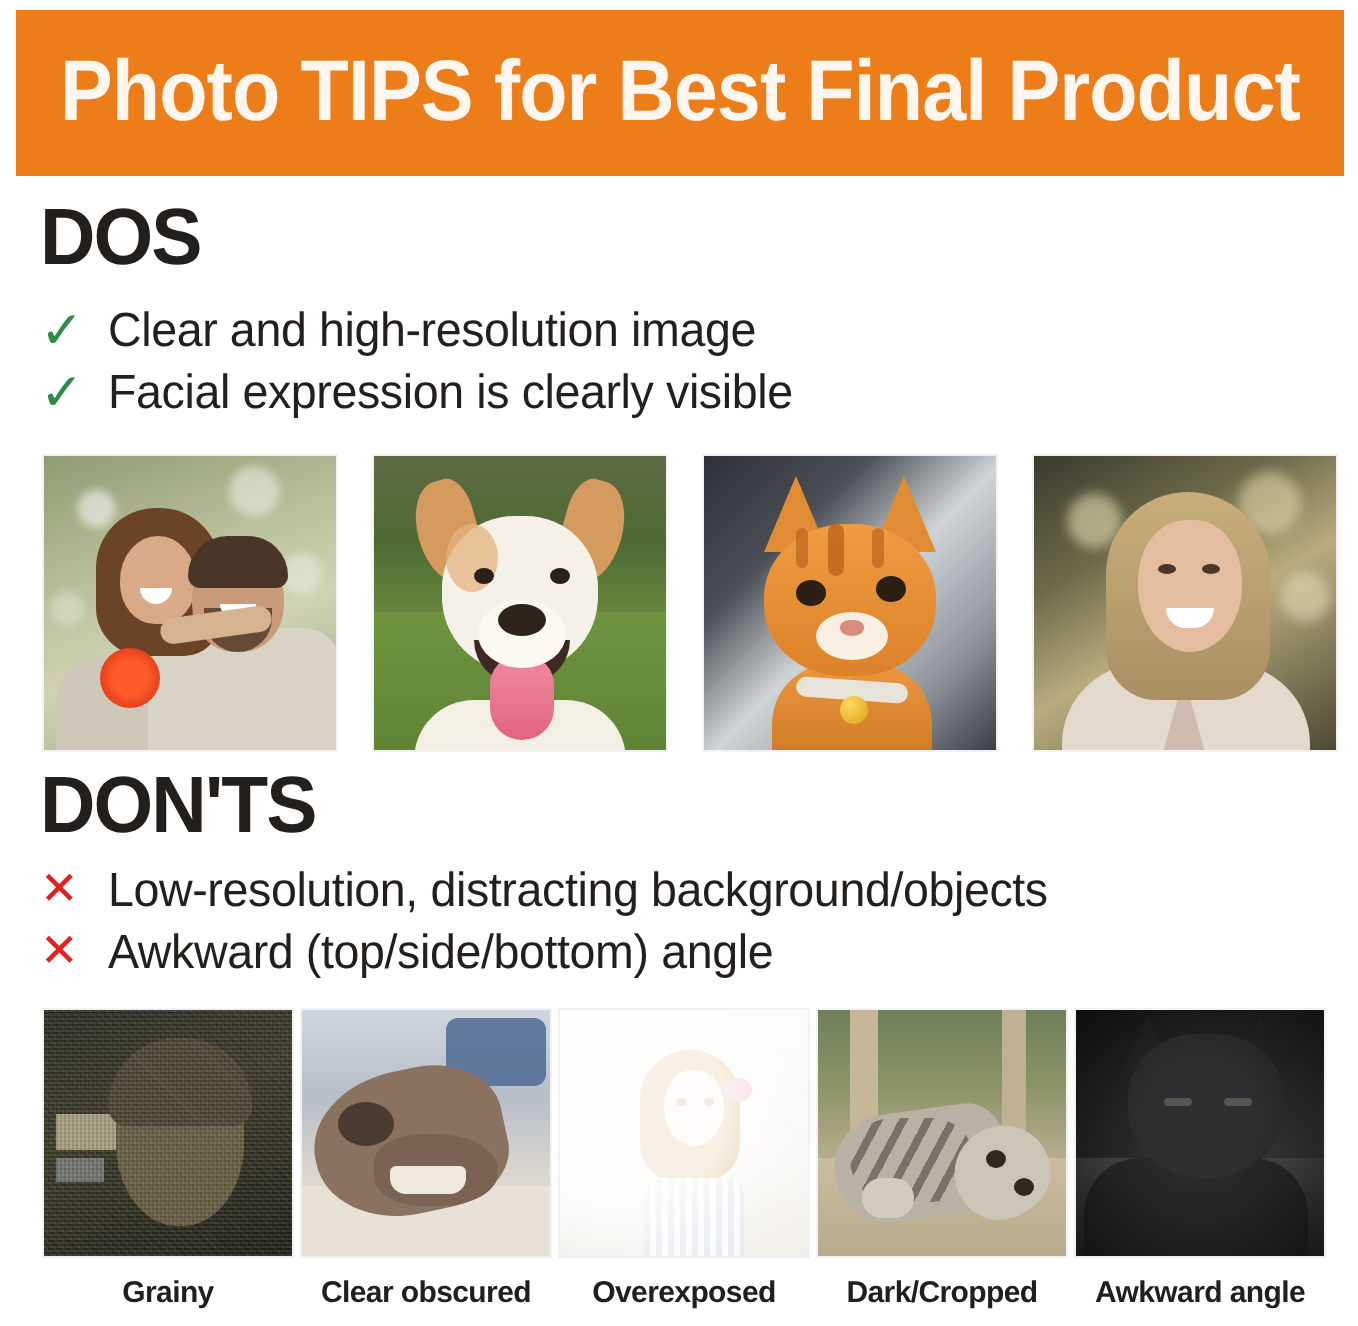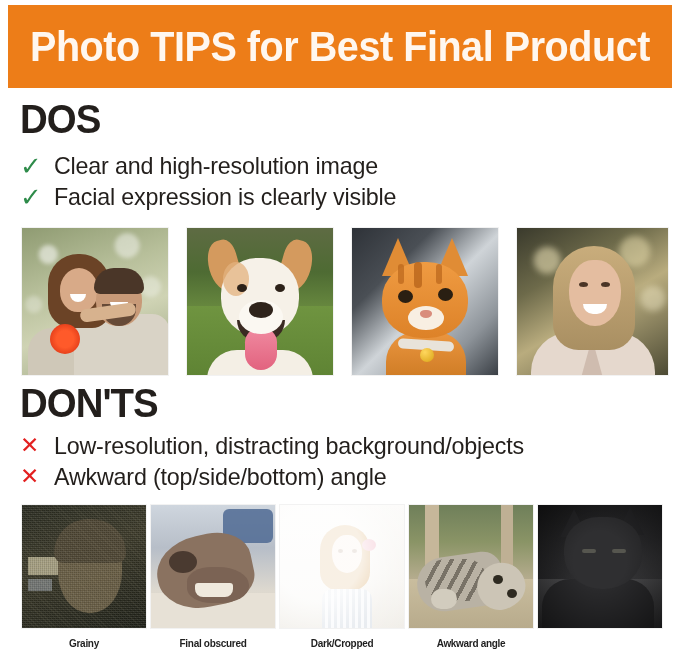--- a/index.html
+++ b/index.html
@@ -206,21 +206,21 @@
   .p-dark .eye-l{left:44px;top:44px;width:14px;height:4px;background:#56564f;border-radius:3px;}
   .p-dark .eye-r{left:74px;top:44px;width:14px;height:4px;background:#56564f;border-radius:3px;}
   .p-dark .body{left:4px;top:74px;width:112px;height:49px;background:#2a2a2c;border-radius:28px 28px 0 0;}
   .p-dark .vig{position:absolute;inset:0;background:radial-gradient(ellipse at 50% 45%,rgba(0,0,0,0) 30%,rgba(0,0,0,.55) 100%);}
 
   
   #captions{position:absolute;left:22px;top:638px;display:flex;gap:5px;}
   .caption{
     width:124px;
     text-align:center;
-    font-size:10px;font-weight:bold;color:#1f1f1f;
+    font-size:15px;font-weight:bold;color:#1f1f1f;
     font-family:"Liberation Sans", sans-serif;
     letter-spacing:-0.3px;
     white-space:nowrap;
   }
 </style>
 </head>
 <body>
 
 <div class="page">
 
@@ -364,18 +364,19 @@
       <div class="layer head"></div>
       <div class="layer eye-l"></div>
       <div class="layer eye-r"></div>
       <div class="vig"></div>
     </div>
 
   </div>
 
   <div id="captions">
     <div class="caption">Grainy</div>
-    <div class="caption">Final obscured</div>
+    <div class="caption">Clear obscured</div>
+    <div class="caption">Overexposed</div>
     <div class="caption">Dark/Cropped</div>
     <div class="caption">Awkward angle</div>
   </div>
 
 </div>
 
 </body></html>

